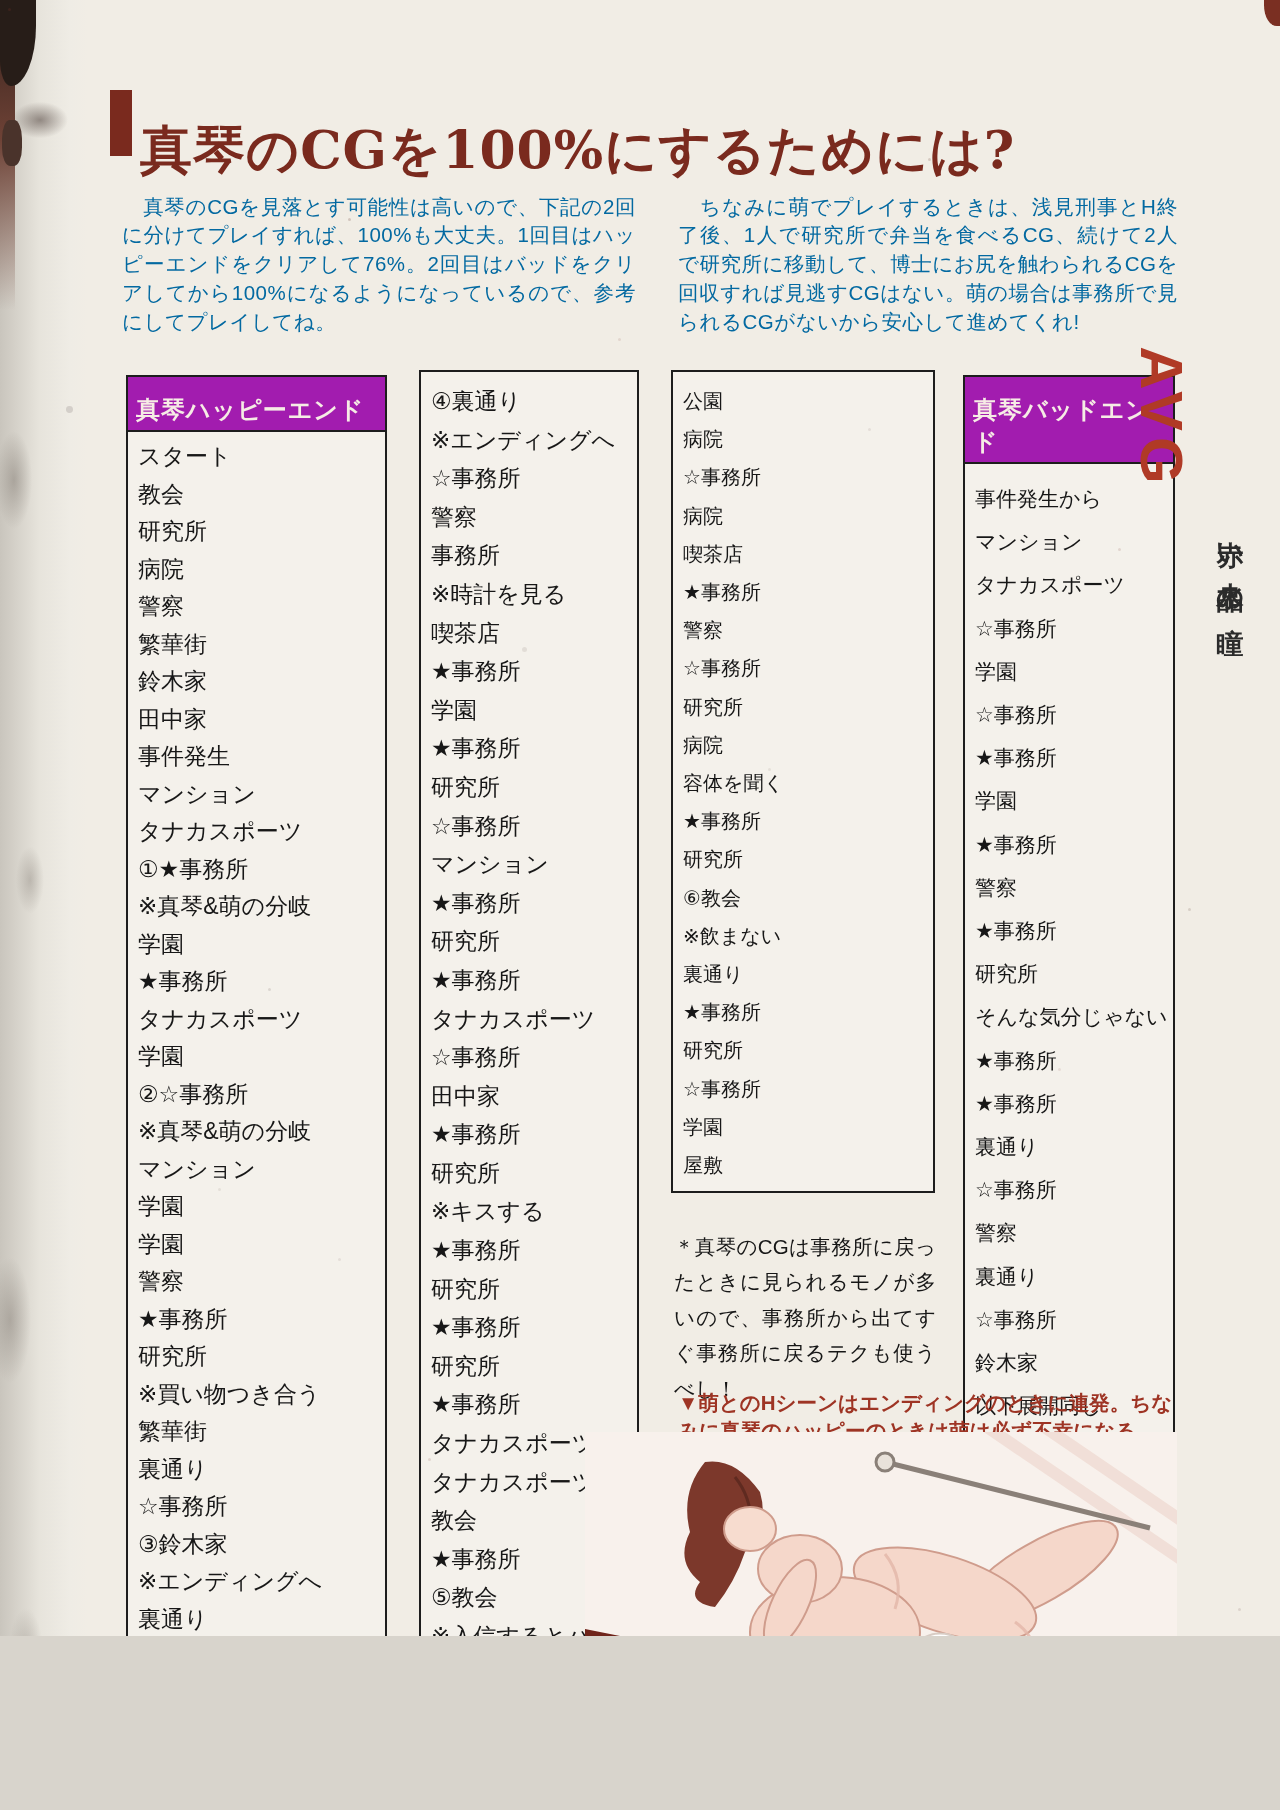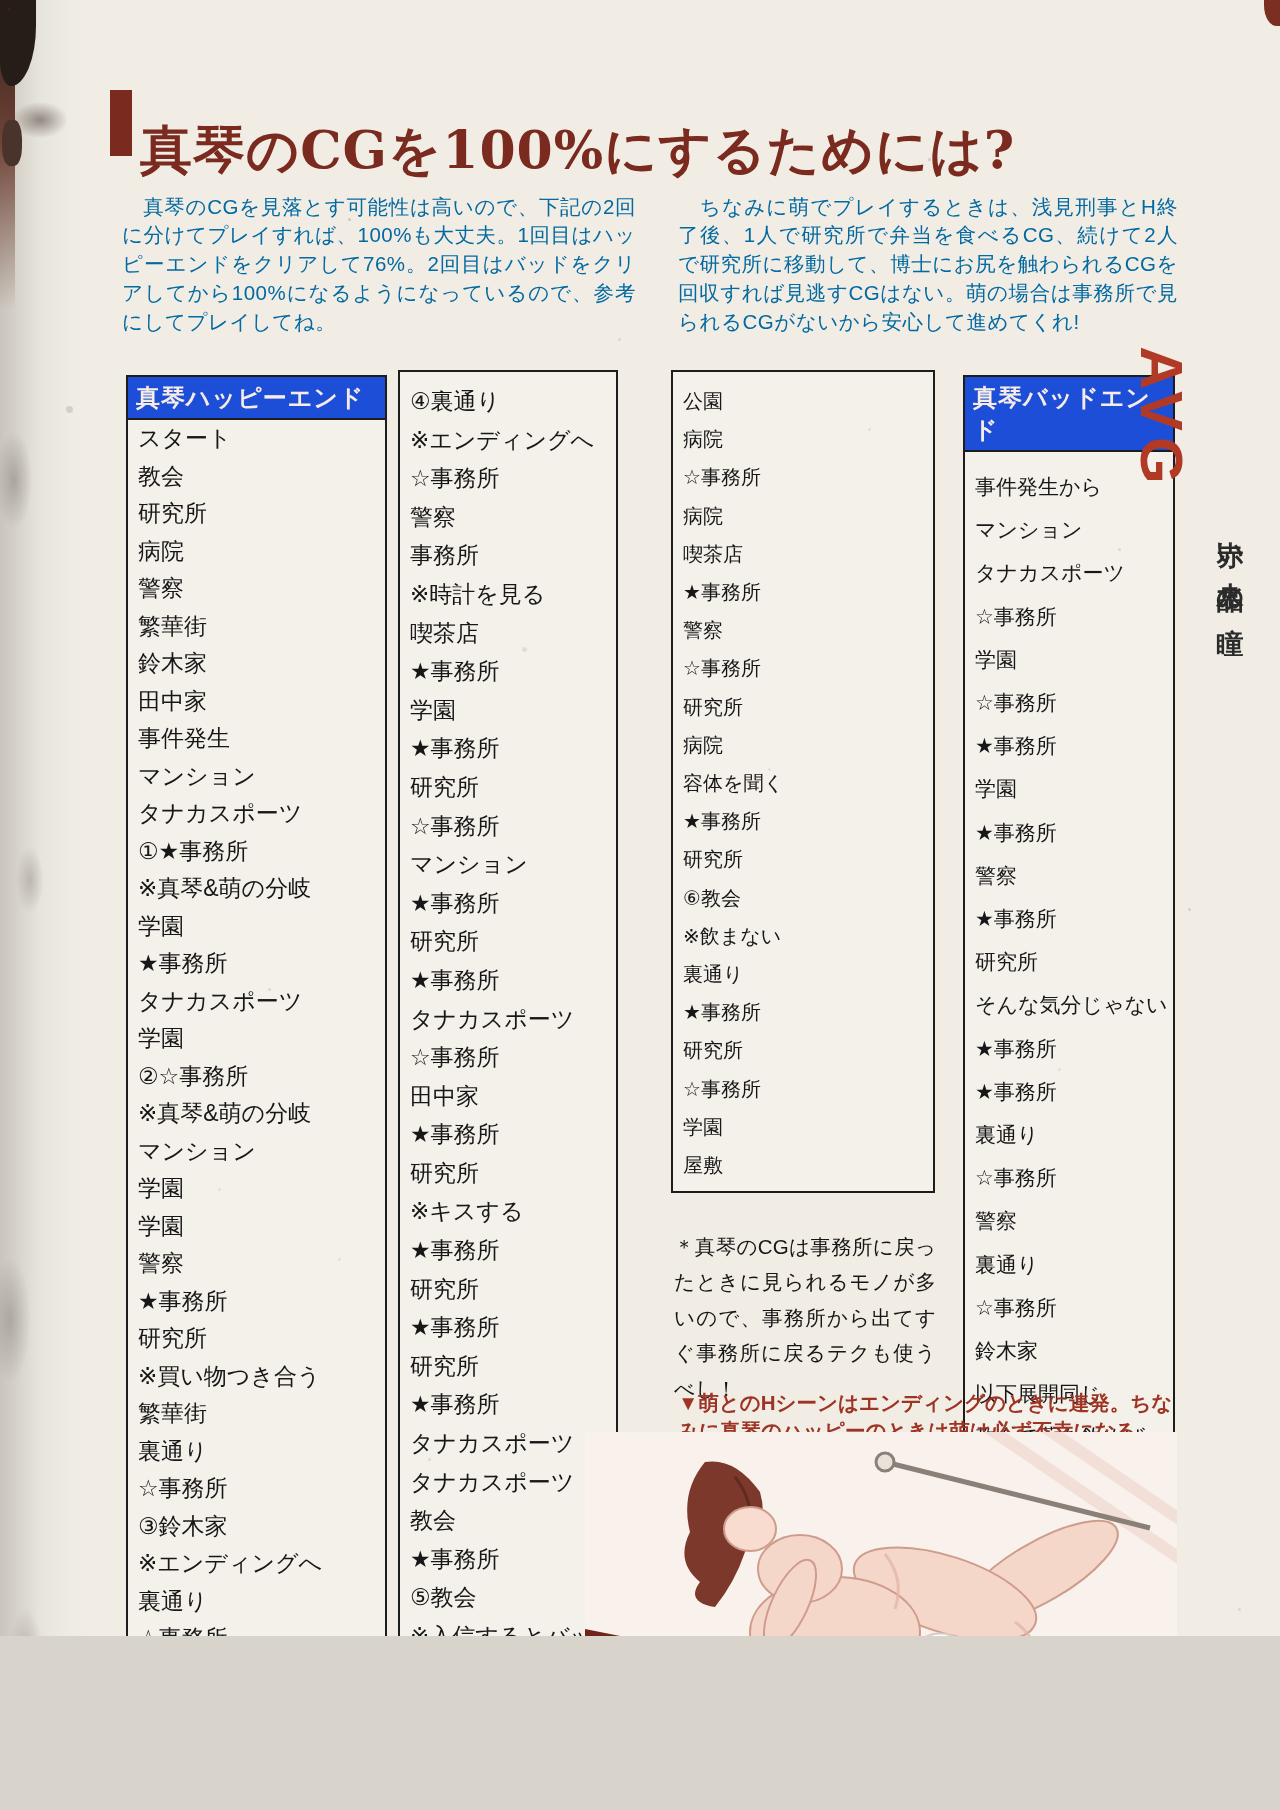--- a/index.html
+++ b/index.html
@@ -39,27 +39,27 @@
   .page-title{position:absolute;left:140px;top:84px;width:900px;
         font-family:"DejaVu Serif","Liberation Serif",serif;font-weight:bold;
         font-size:52px;line-height:1.2;color:#7a2a1e;letter-spacing:1px;white-space:nowrap;}
   
   .intro{position:absolute;top:172px;font-size:20.5px;line-height:28.8px;
         letter-spacing:0.5px;text-align:justify;color:#0369a1;}
   .intro.left{left:122px;width:514px;}
   .intro.right{left:678px;width:500px;}
   
   .col{position:absolute;border:2px solid #1d1d1d;background:rgba(255,255,255,0.25);box-sizing:border-box;}
-  .col-header{background:#1d4ed8;color:#f6ece5;font-size:24px;font-weight:bold;
-        padding:5px 8px 4px 8px;letter-spacing:1px;border-bottom:2px solid #1d1d1d;}
+  .col-header{background:#a21caf;color:#f6ece5;font-size:24px;font-weight:bold;
+        padding:17px 8px 4px 8px;letter-spacing:1px;border-bottom:2px solid #1d1d1d;}
   .col .item{padding-left:10px;white-space:nowrap;overflow:hidden;color:#171717;}
   .col1{left:126px;top:375px;width:261px;height:1283px;}
-  .col1 .items{}
+  .col1 .items{padding-top:6px;}
   .col1 .item{font-size:23px;line-height:37.5px;}
-  .col2{left:398px;top:370px;width:220px;height:1345px;}
+  .col2{left:419px;top:370px;width:220px;height:1345px;}
   .col2 .items{padding-top:10px;}
   .col2 .item{font-size:23px;line-height:38.6px;}
   .col3{left:671px;top:370px;width:264px;height:823px;}
   .col3 .items{padding-top:10px;}
   .col3 .item{font-size:20px;line-height:38.2px;}
   .col4{left:963px;top:375px;width:212px;height:1085px;}
   .col4 .items{padding-top:13px;}
   .col4 .item{font-size:21px;line-height:43.2px;}
   
   .note{position:absolute;left:674px;top:1208px;width:262px;font-size:20.5px;

